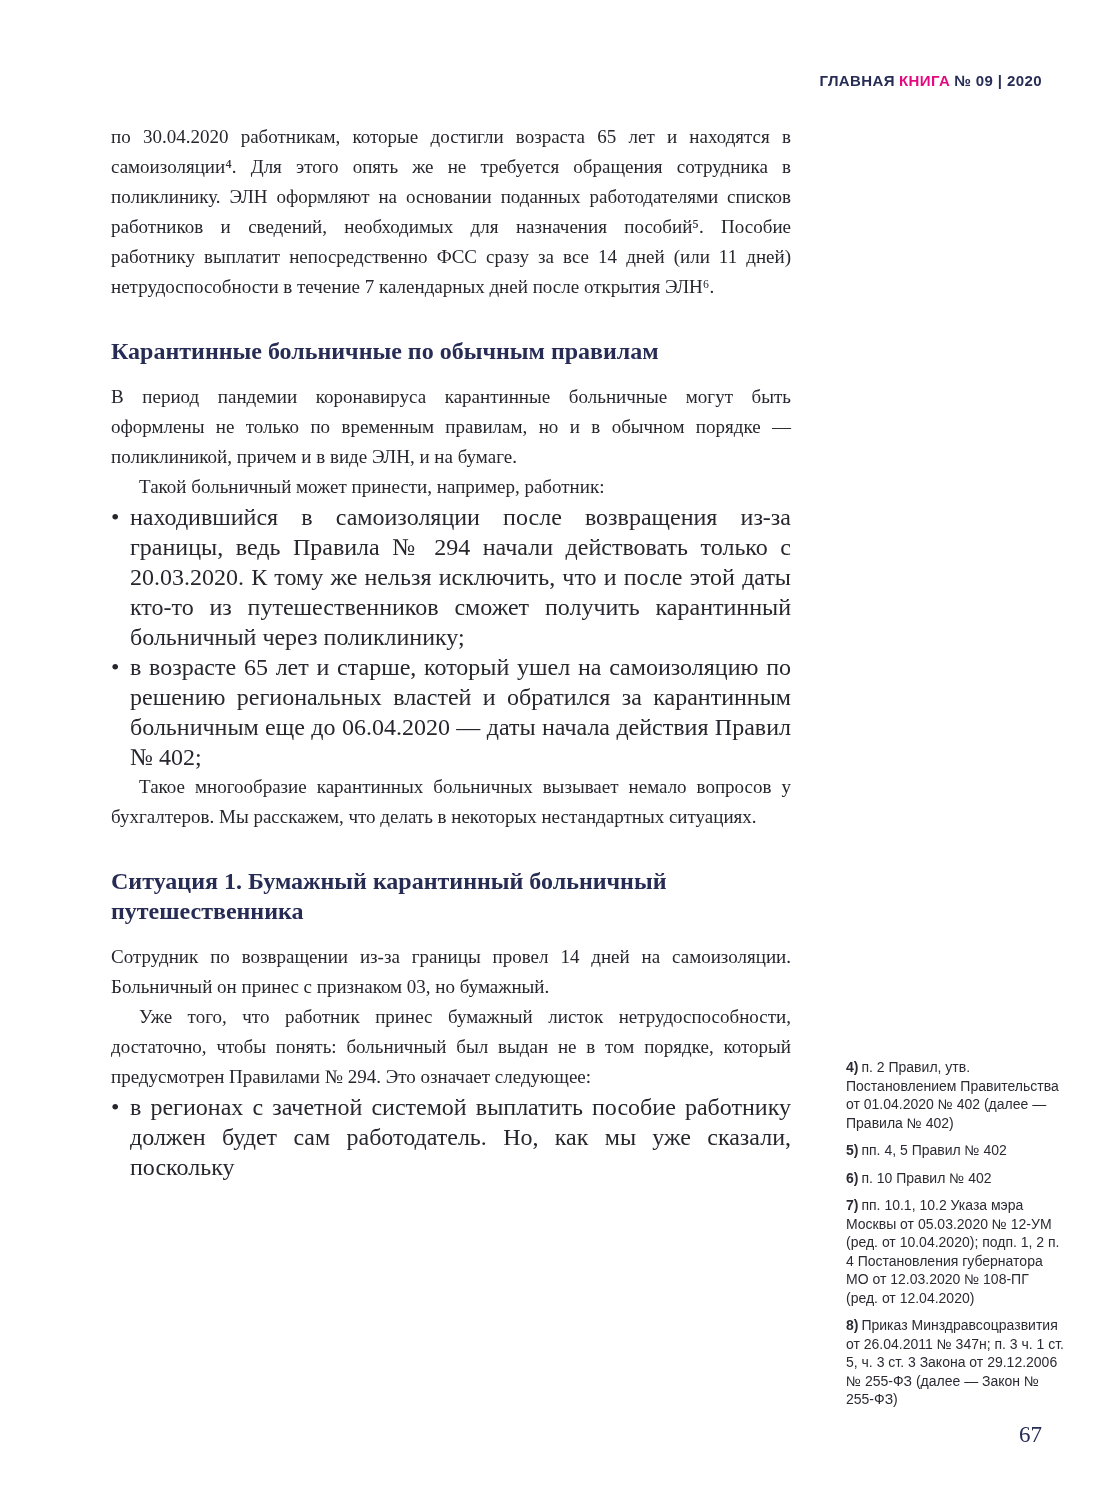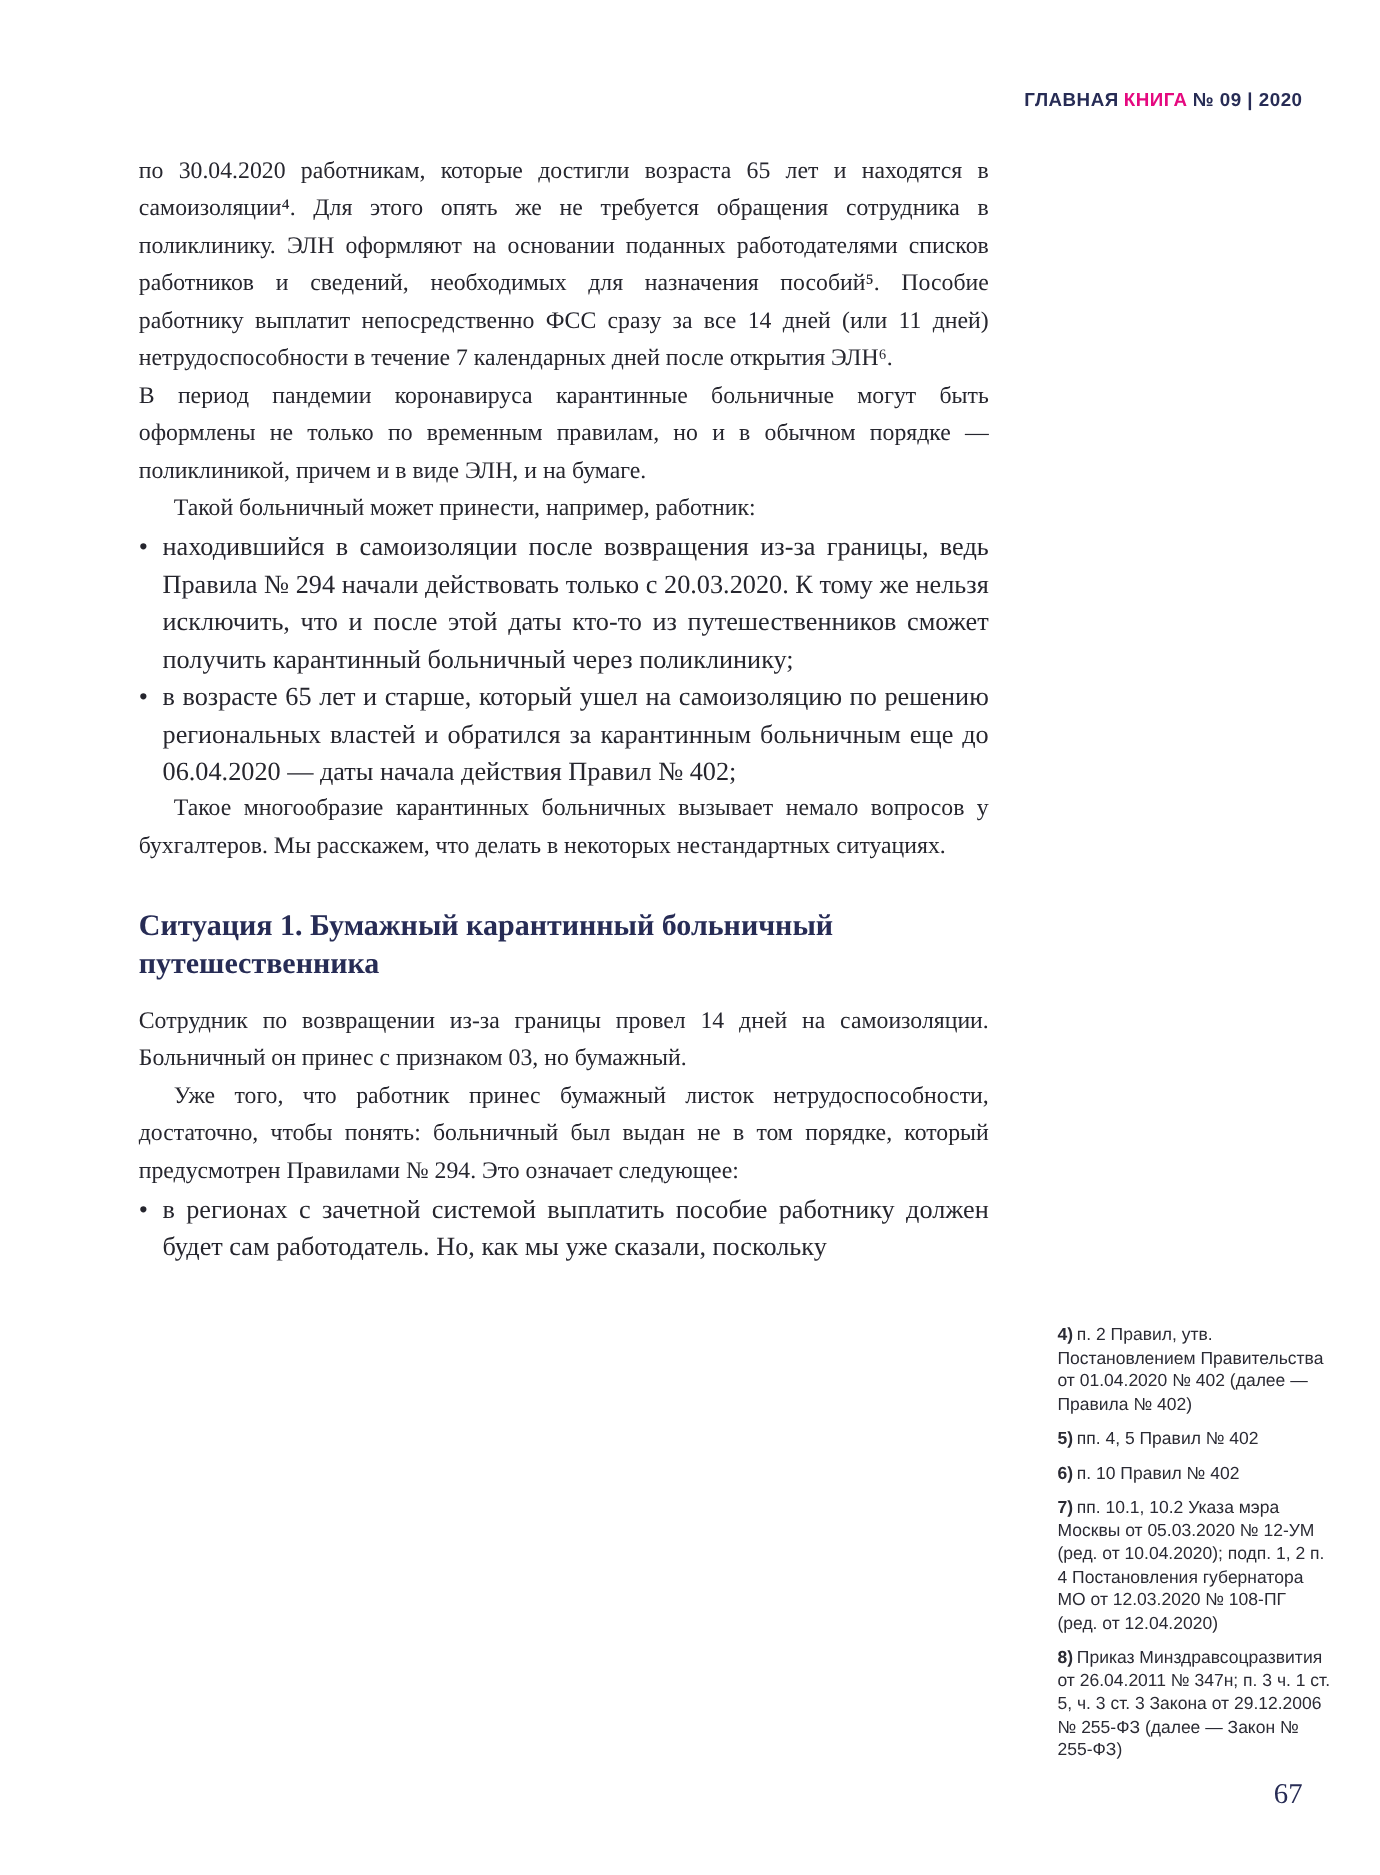--- a/index.html
+++ b/index.html
@@ -57,21 +57,21 @@
     line-height:30px;
     color:var(--navy);
     margin:34px 0 16px 0;
   }
   ul.bullets{
     list-style:none;
   }
   ul.bullets li{
     position:relative;
     padding-left:19px;
-    font-size:21px;
+    font-size:24px;
     line-height:30px;
     text-align:justify;
     hyphens:auto;
   }
   ul.bullets li::before{
     content:"\2022";
     position:absolute;
     left:0;
     top:0;
     color:var(--body_text);
@@ -106,20 +106,21 @@
 <div class="page">
 
   <header class="masthead">
     <span class="brand-main">ГЛАВНАЯ</span><span class="brand-accent">КНИГА</span><span class="issue">№ 09 | 2020</span>
   </header>
 
   <main class="content">
 
     <p class="body-p">по 30.04.2020 работникам, которые достигли возраста 65 лет и находятся в самоизоляции⁴. Для этого опять же не требуется обращения сотрудника в поликлинику. ЭЛН оформляют на основании поданных работодателями списков работников и сведений, необходимых для назначения пособий⁵. Пособие работнику выплатит непосредственно ФСС сразу за все 14 дней (или 11 дней) нетрудоспособности в течение 7 календарных дней после открытия ЭЛН⁶.</p>
 
+    <h2 class="section-heading">Карантинные больничные по обычным правилам</h2>
 
     <p class="body-p">В период пандемии коронавируса карантинные больничные могут быть оформлены не только по временным правилам, но и в обычном порядке — поликлиникой, причем и в виде ЭЛН, и на бумаге.</p>
     <p class="body-p indent">Такой больничный может принести, например, работник:</p>
 
     <ul class="bullets">
       <li>находившийся в самоизоляции после возвращения из-за границы, ведь Правила № 294 начали действовать только с 20.03.2020. К тому же нельзя исключить, что и после этой даты кто-то из путешественников сможет получить карантинный больничный через поликлинику;</li>
       <li>в возрасте 65 лет и старше, который ушел на самоизоляцию по решению региональных властей и обратился за карантинным больничным еще до 06.04.2020 — даты начала действия Правил № 402;</li>
     </ul>
 
     <p class="body-p indent">Такое многообразие карантинных больничных вызывает немало вопросов у бухгалтеров. Мы расскажем, что делать в некоторых нестандартных ситуациях.</p>

